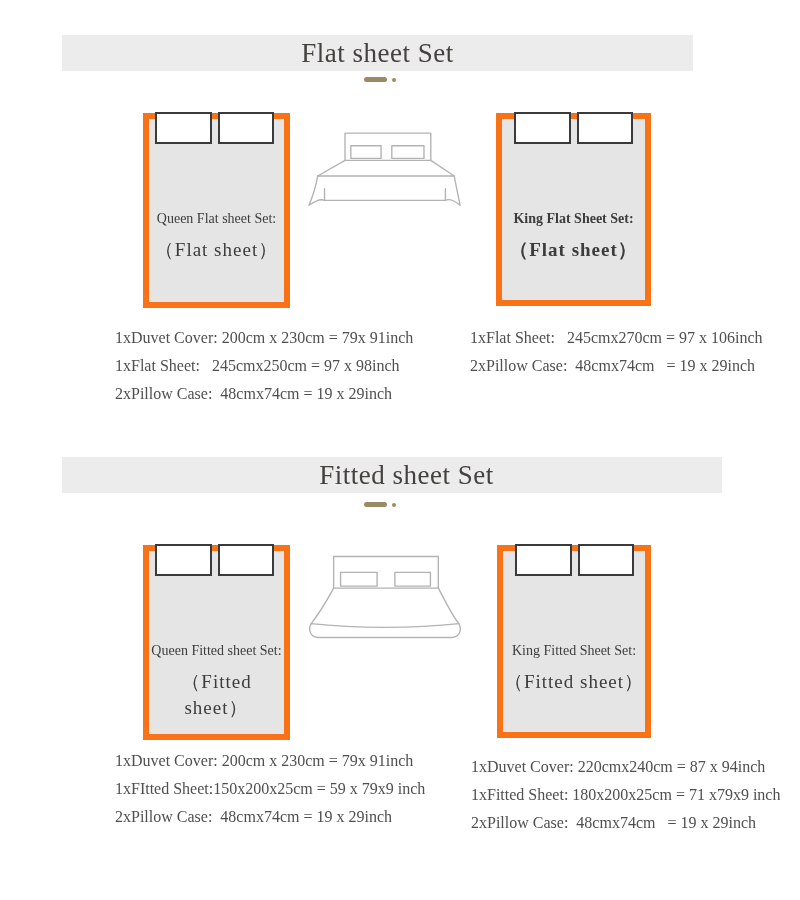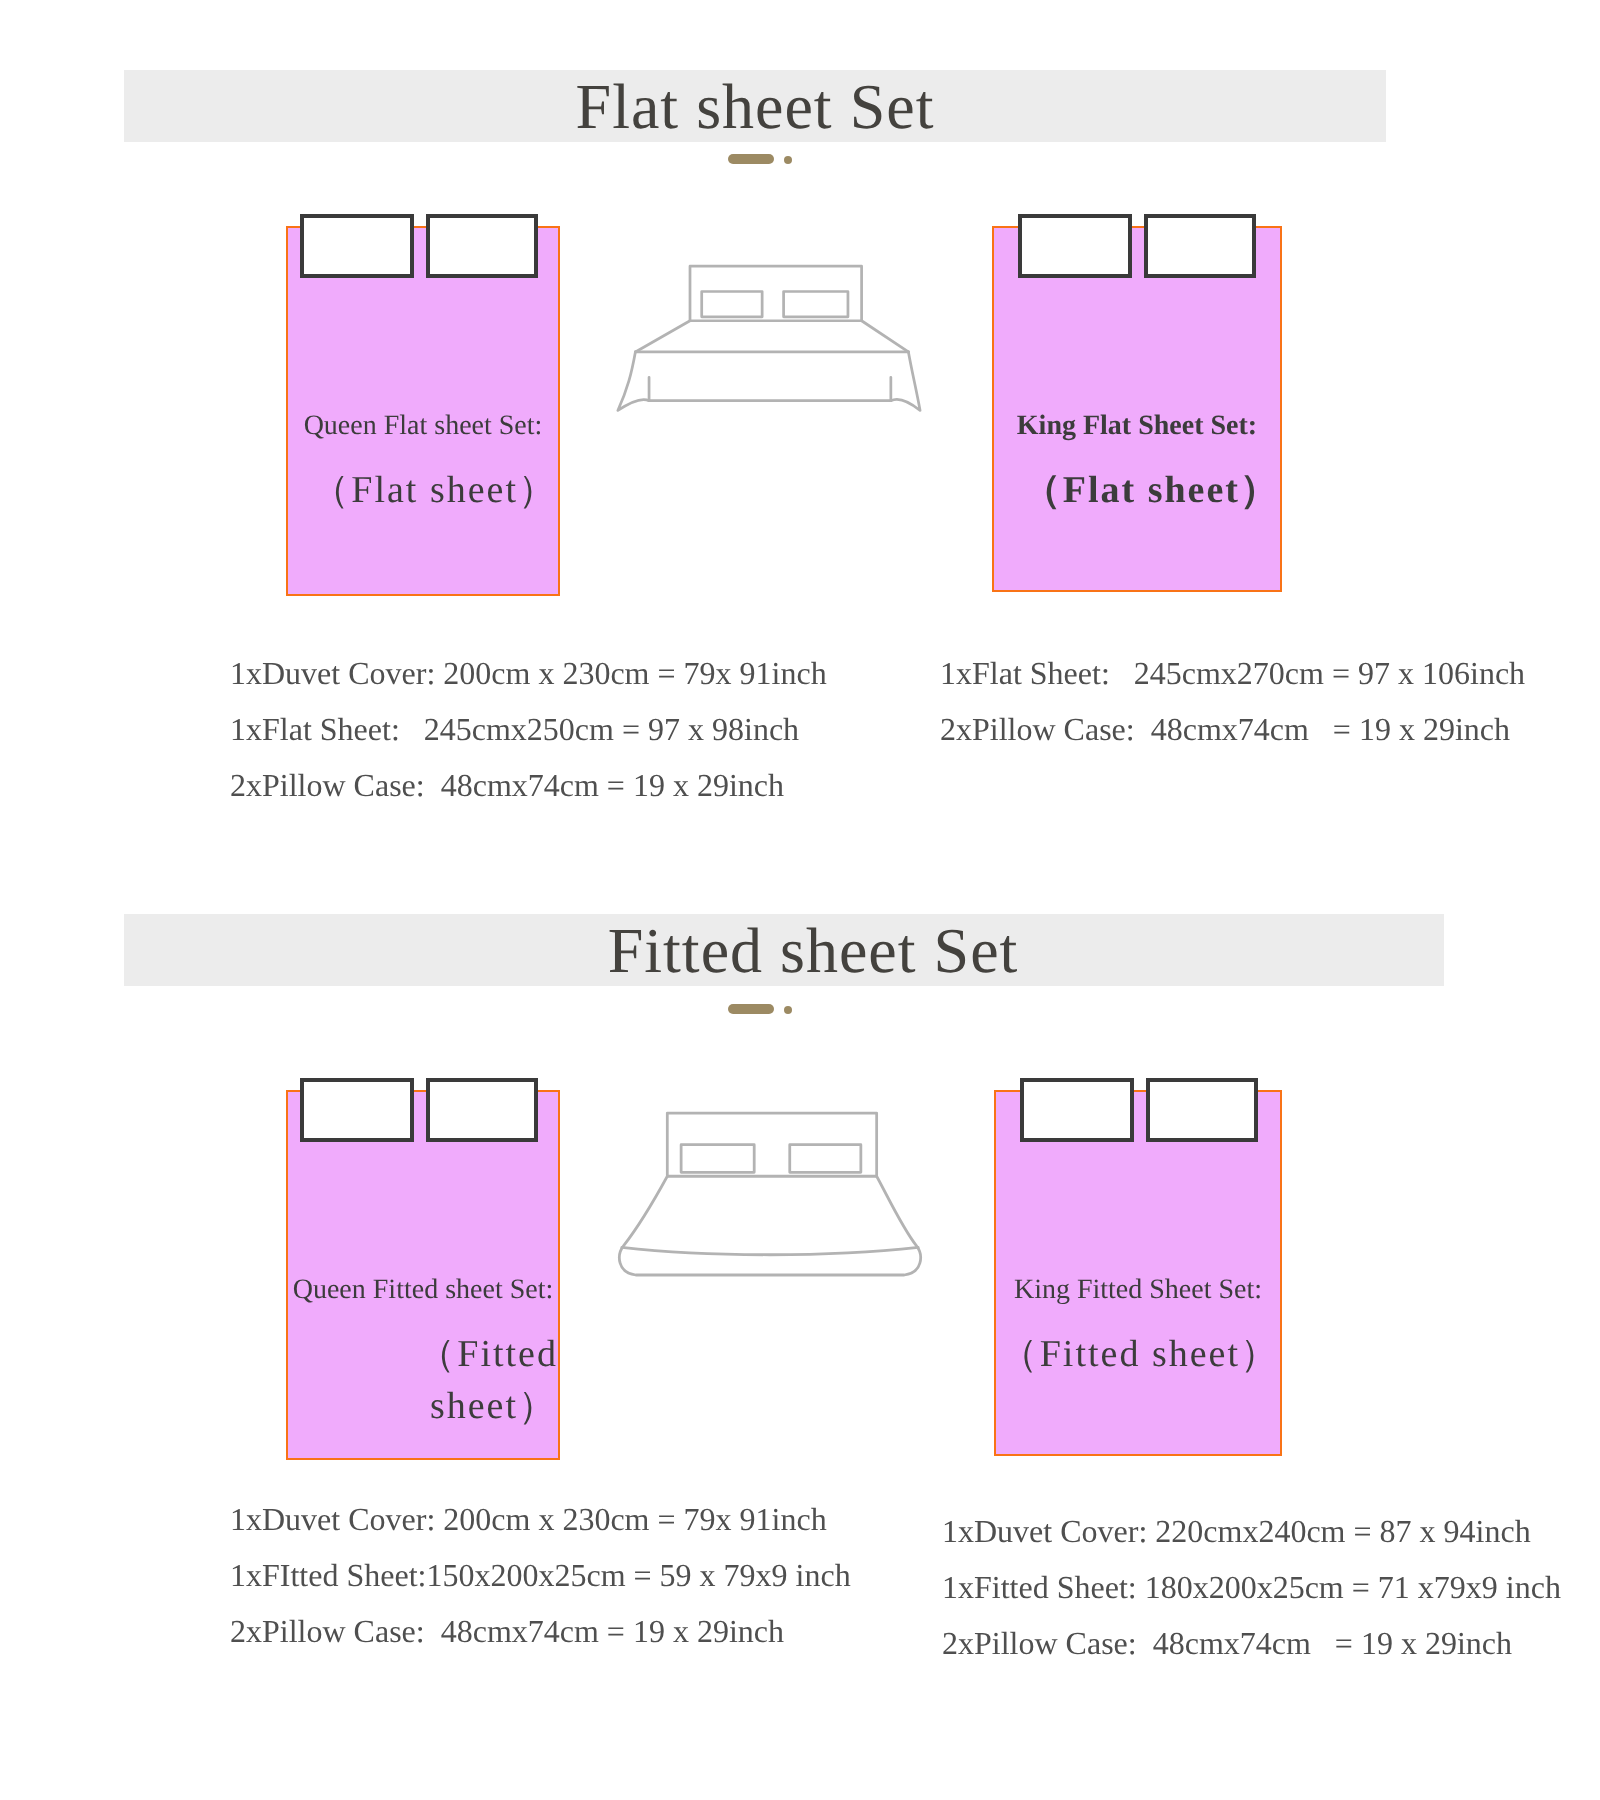--- a/index.html
+++ b/index.html
@@ -5,42 +5,42 @@
   html,body{margin:0;padding:0;background:#ffffff;}
   .page{
     position:relative;width:800px;height:900px;background:#ffffff;overflow:hidden;
     font-family:"Liberation Serif","DejaVu Serif",serif;color:#4f4f4f;
   }
   
   .hbar{
     position:absolute;left:62px;width:631px;height:36px;background:#ececec;
     display:flex;align-items:center;justify-content:center;
   }
-  .hbar span{font-size:32px;color:#44423e;letter-spacing:.5px;}
+  .hbar span{font-size:27px;color:#44423e;letter-spacing:.5px;}
   .hbar1{top:35px;}
   .hbar2{top:457px;padding-left:29px;}
   
   .orn{position:absolute;display:flex;align-items:center;}
   .orn1{left:364px;top:77px;}
   .orn2{left:364px;top:502px;}
   .orn .dash{width:23px;height:5px;border-radius:3px;background:#9c8a63;display:inline-block;}
   .orn .dot{width:4px;height:4px;border-radius:50%;background:#9c8a63;display:inline-block;margin-left:5px;}
   
-  .sheet{position:absolute;border:1px solid #f97316;background:#f0abfc;}
+  .sheet{position:absolute;border:6px solid #f97316;background:#e5e5e5;}
   .sheetL1{left:143px;top:113px;width:135px;height:183px;}
   .sheetR1{left:496px;top:113px;width:143px;height:181px;font-weight:bold;}
   .sheetL2{left:143px;top:545px;width:135px;height:183px;}
   .sheetR2{left:497px;top:545px;width:142px;height:181px;}
   .pillow{position:absolute;top:-7px;height:28px;border:2px solid #3a3a3a;background:#ffffff;}
   .pA{left:6px;width:53px;}
   .pB{left:69px;width:52px;}
   .sheetR1 .pA,.sheetR2 .pA{left:12px;}
   .sheetR1 .pB,.sheetR2 .pB{left:75px;}
   .dlabel{position:absolute;top:92px;left:0;width:100%;text-align:center;font-size:14px;color:#3c3c3c;}
-  .dsub{position:absolute;top:118px;left:0;width:100%;text-align:right;font-size:19px;color:#3c3c3c;letter-spacing:1px;}
+  .dsub{position:absolute;top:118px;left:0;width:100%;text-align:center;font-size:19px;color:#3c3c3c;letter-spacing:1px;}
   
   .bed{position:absolute;}
   .bed1{left:306px;top:130px;width:156px;height:90px;}
   .bed2{left:306px;top:552px;width:158px;height:92px;}
   .bed path,.bed rect{fill:none;stroke:#b3b3b3;stroke-width:1.4;stroke-linecap:round;stroke-linejoin:round;}
   
   .specs{position:absolute;font-size:16px;line-height:28px;color:#4f4f4f;margin-left:40px;}
   .specs div{white-space:pre;}
   .sL1{left:75px;top:324px;}
   .sR1{left:430px;top:324px;}

